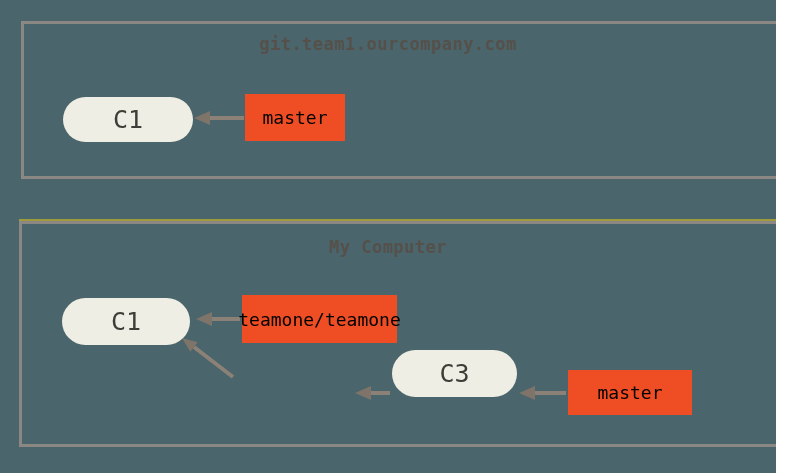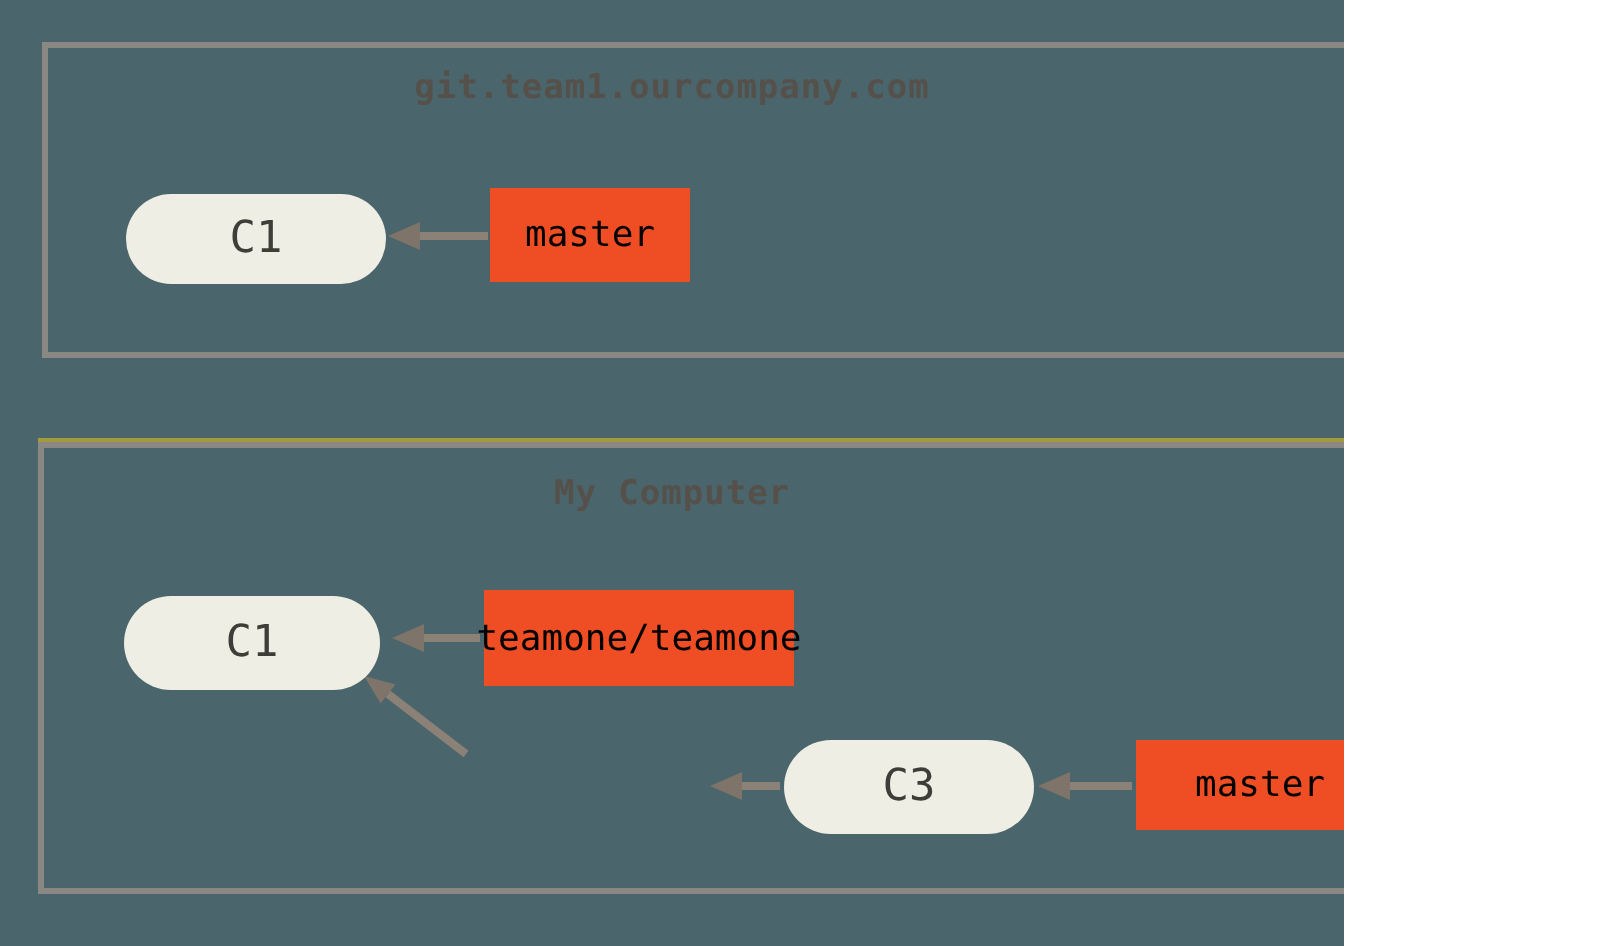--- a/index.html
+++ b/index.html
@@ -1,21 +1,21 @@
 <!DOCTYPE html>
 <html><head>
 <meta charset="utf-8">
 <style>
   html, body {
     margin: 0;
     padding: 0;
   }
   .canvas {
     position: relative;
-    width: 672px;
+    width: 776px;
     height: 473px;
     background: #4a656b;
     font-family: "DejaVu Sans Mono", "Liberation Mono", monospace;
     overflow: hidden;
   }
   .frame {
     position: absolute;
     border: 3px solid #8b8883;
     box-sizing: border-box;
     background: transparent;
@@ -52,27 +52,27 @@
   }
   .title-top   { top: 34px; }
   .title-bottom{ top: 237px; }
   .commit {
     position: absolute;
     background: #efeee5;
     border-radius: 24px;
     display: flex;
     align-items: center;
     justify-content: center;
-    font-size: 22px;
+    font-size: 25px;
     color: #3f3d38;
   }
   .commit-c1-server { left: 63px;  top: 97px;  width: 130px; height: 45px; }
   .commit-c1-local  { left: 62px;  top: 298px; width: 128px; height: 47px; }
   .commit-c2-local  { left: 228px; top: 370px; width: 125px; height: 47px; }
-  .commit-c3-local  { left: 392px; top: 370px; width: 125px; height: 47px; }
+  .commit-c3-local  { left: 392px; top: 350px; width: 125px; height: 47px; }
   .branch {
     position: absolute;
     background: #ef4e25;
     display: flex;
     align-items: center;
     justify-content: center;
     font-size: 18px;
     color: #000000;
     white-space: nowrap;
   }

